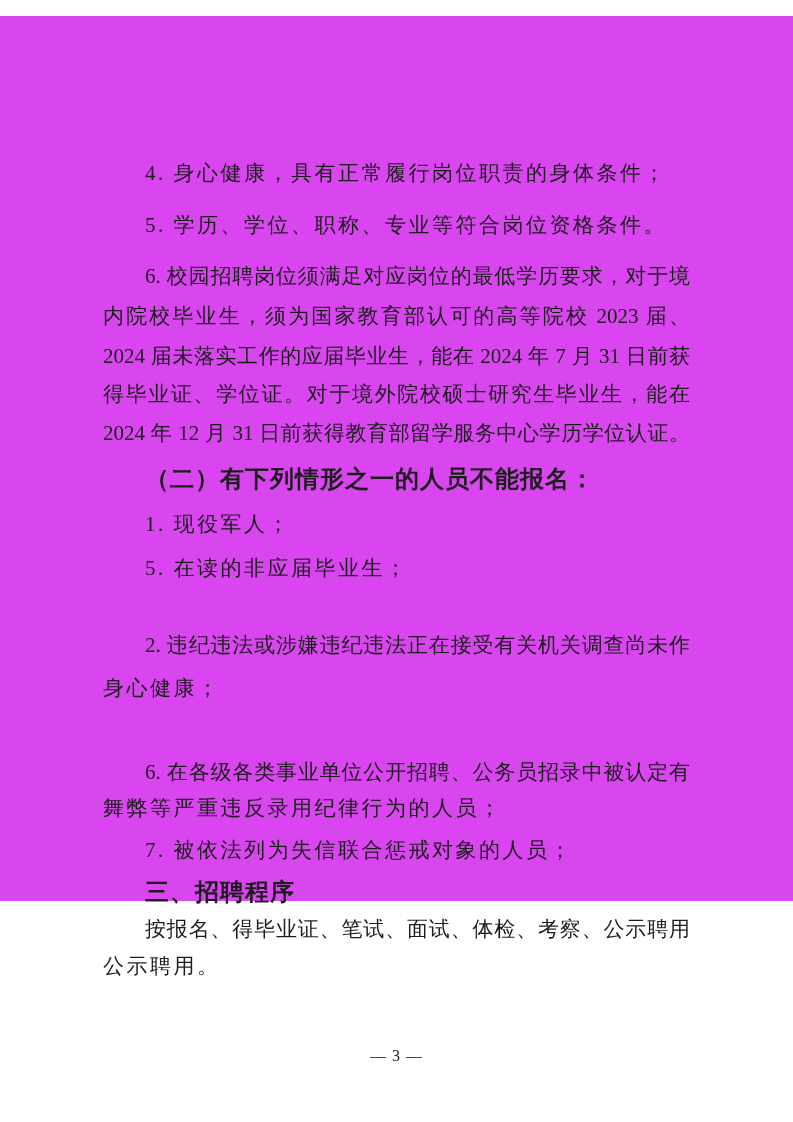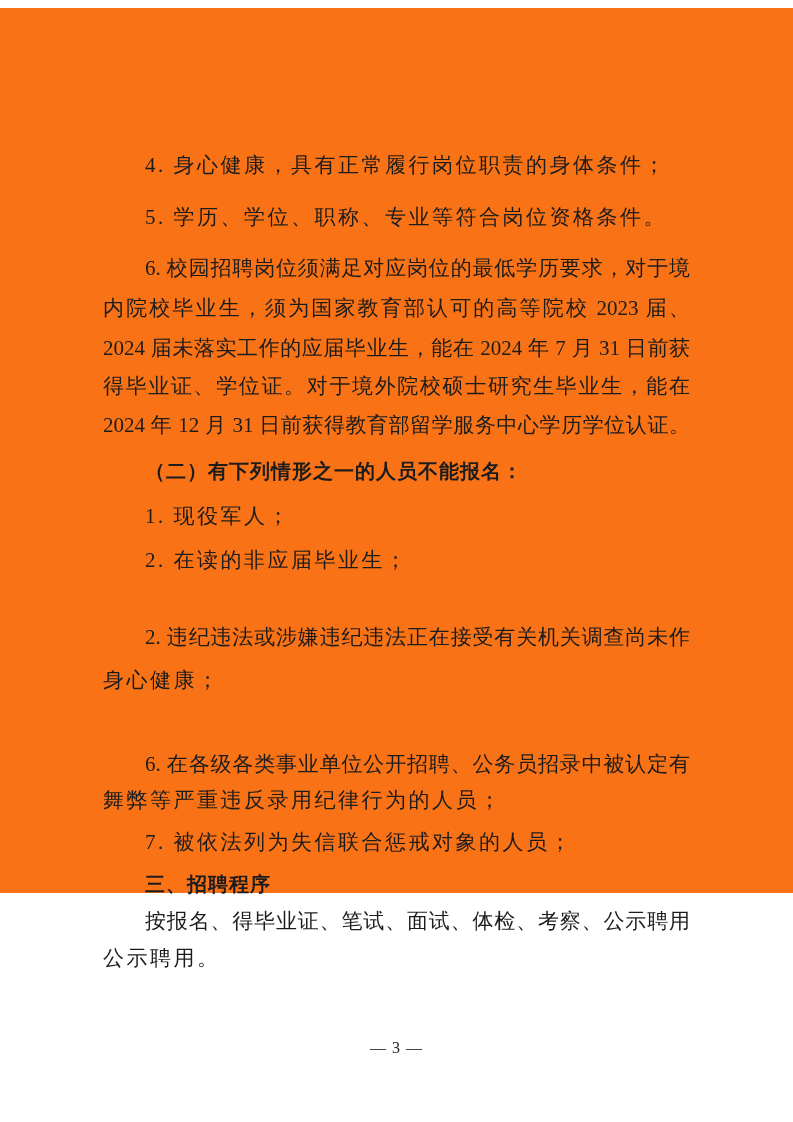--- a/index.html
+++ b/index.html
@@ -10,23 +10,23 @@
   body {
     width: 793px;
     height: 1122px;
     position: relative;
     font-family: "Liberation Serif", "DejaVu Serif", serif;
     color: #1c1c1c;
     overflow: hidden;
   }
   .page {
     position: absolute;
-    left: 0; top: 8px;
+    left: 0; top: 16px;
     width: 793px; height: 885px;
-    background: #f97316;
+    background: #d946ef;
   }
   .ln {
     position: absolute;
     left: 103px;
     width: 587px;
     height: 30px;
     line-height: 30px;
     font-size: 21px;
     box-sizing: border-box;
     white-space: nowrap;
@@ -35,21 +35,21 @@
   .indent { padding-left: 42px; }
   .fill {
     white-space: normal;
     letter-spacing: 0;
     text-align: justify;
     text-align-last: justify;
   }
   .spread { letter-spacing: 2.5px; }
   .head {
     font-weight: bold;
-    font-size: 20px;
+    font-size: 24px;
     letter-spacing: 1px;
   }
   .pagenum {
     position: absolute;
     left: 0; top: 1030px;
     width: 793px;
     height: 20px;
     line-height: 20px;
     text-align: center;
     font-size: 16px;
@@ -73,21 +73,21 @@
   <div class="ln fill" style="top:325px">2024 届未落实工作的应届毕业生，能在 2024 年 7 月 31 日前获</div>
 
   <div class="ln fill" style="top:363px">得毕业证、学位证。对于境外院校硕士研究生毕业生，能在</div>
 
   <div class="ln fill" style="top:402px">2024 年 12 月 31 日前获得教育部留学服务中心学历学位认证。</div>
 
   <div class="ln indent head" style="top:448px">（二）有下列情形之一的人员不能报名：</div>
 
   <div class="ln indent spread" style="top:493px">1. 现役军人；</div>
 
-  <div class="ln indent spread" style="top:537px">2. 在读的非应届毕业生；</div>
+  <div class="ln indent spread" style="top:537px">5. 在读的非应届毕业生；</div>
 
 
   <div class="ln indent fill" style="top:614px">2. 违纪违法或涉嫌违纪违法正在接受有关机关调查尚未作</div>
 
   <div class="ln spread" style="top:657px">身心健康；</div>
 
 
   <div class="ln indent fill" style="top:741px">6. 在各级各类事业单位公开招聘、公务员招录中被认定有</div>
 
   <div class="ln spread" style="top:777px">舞弊等严重违反录用纪律行为的人员；</div>

